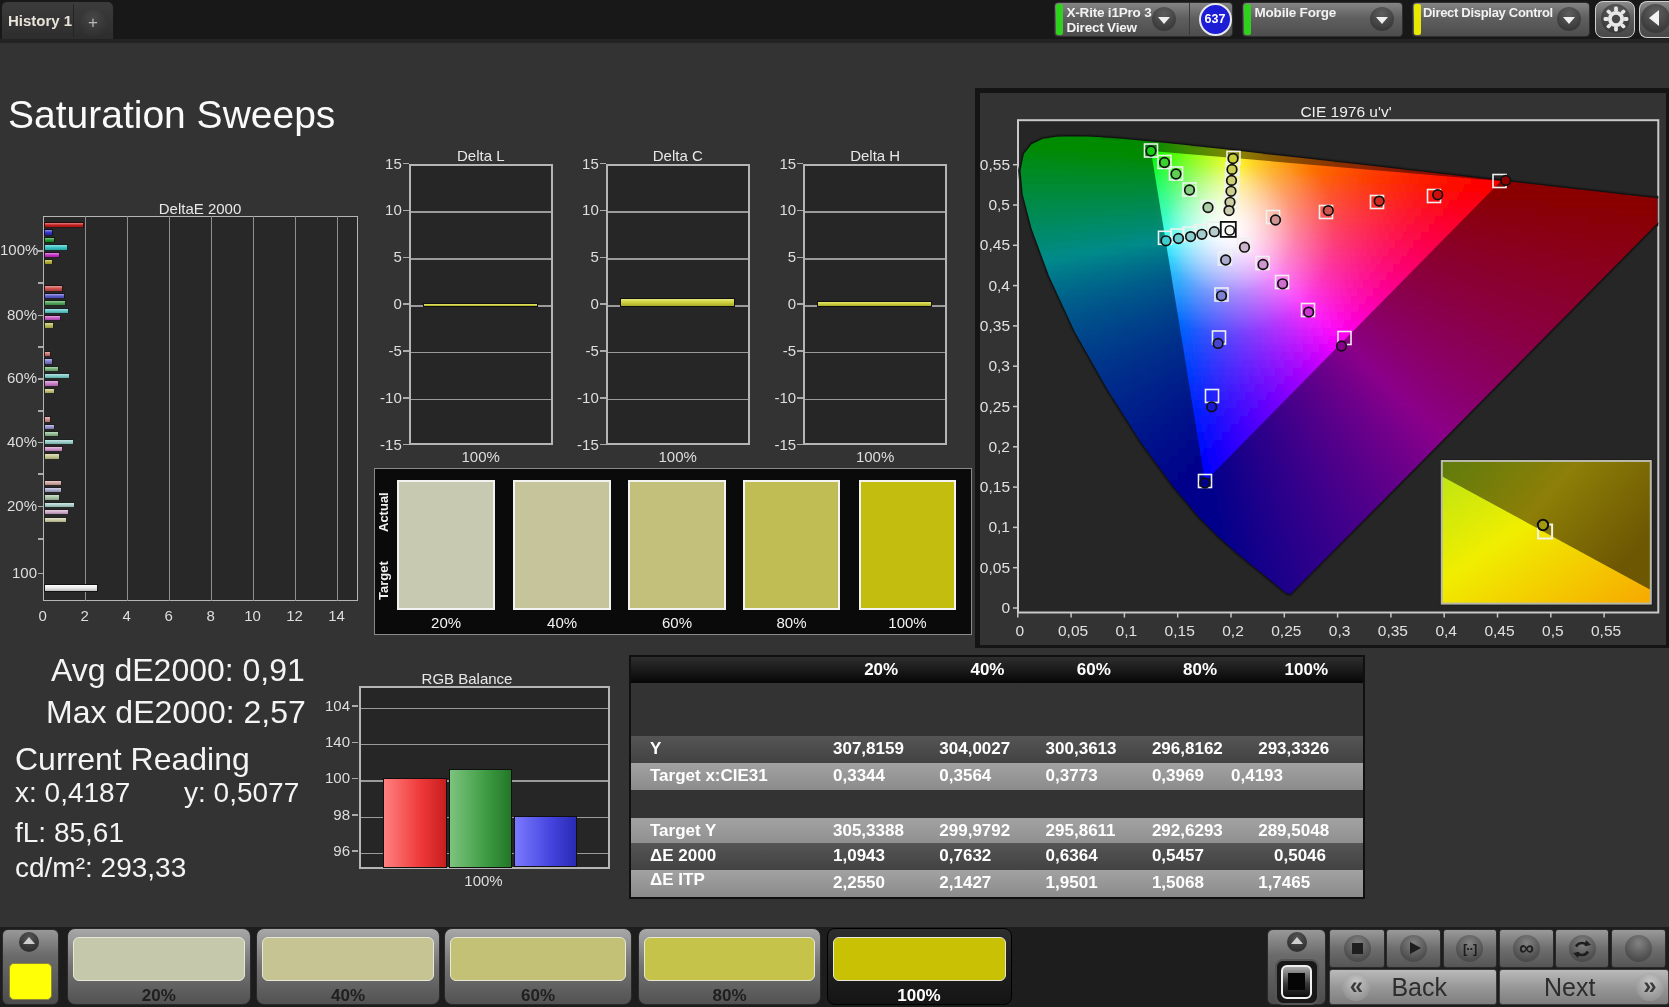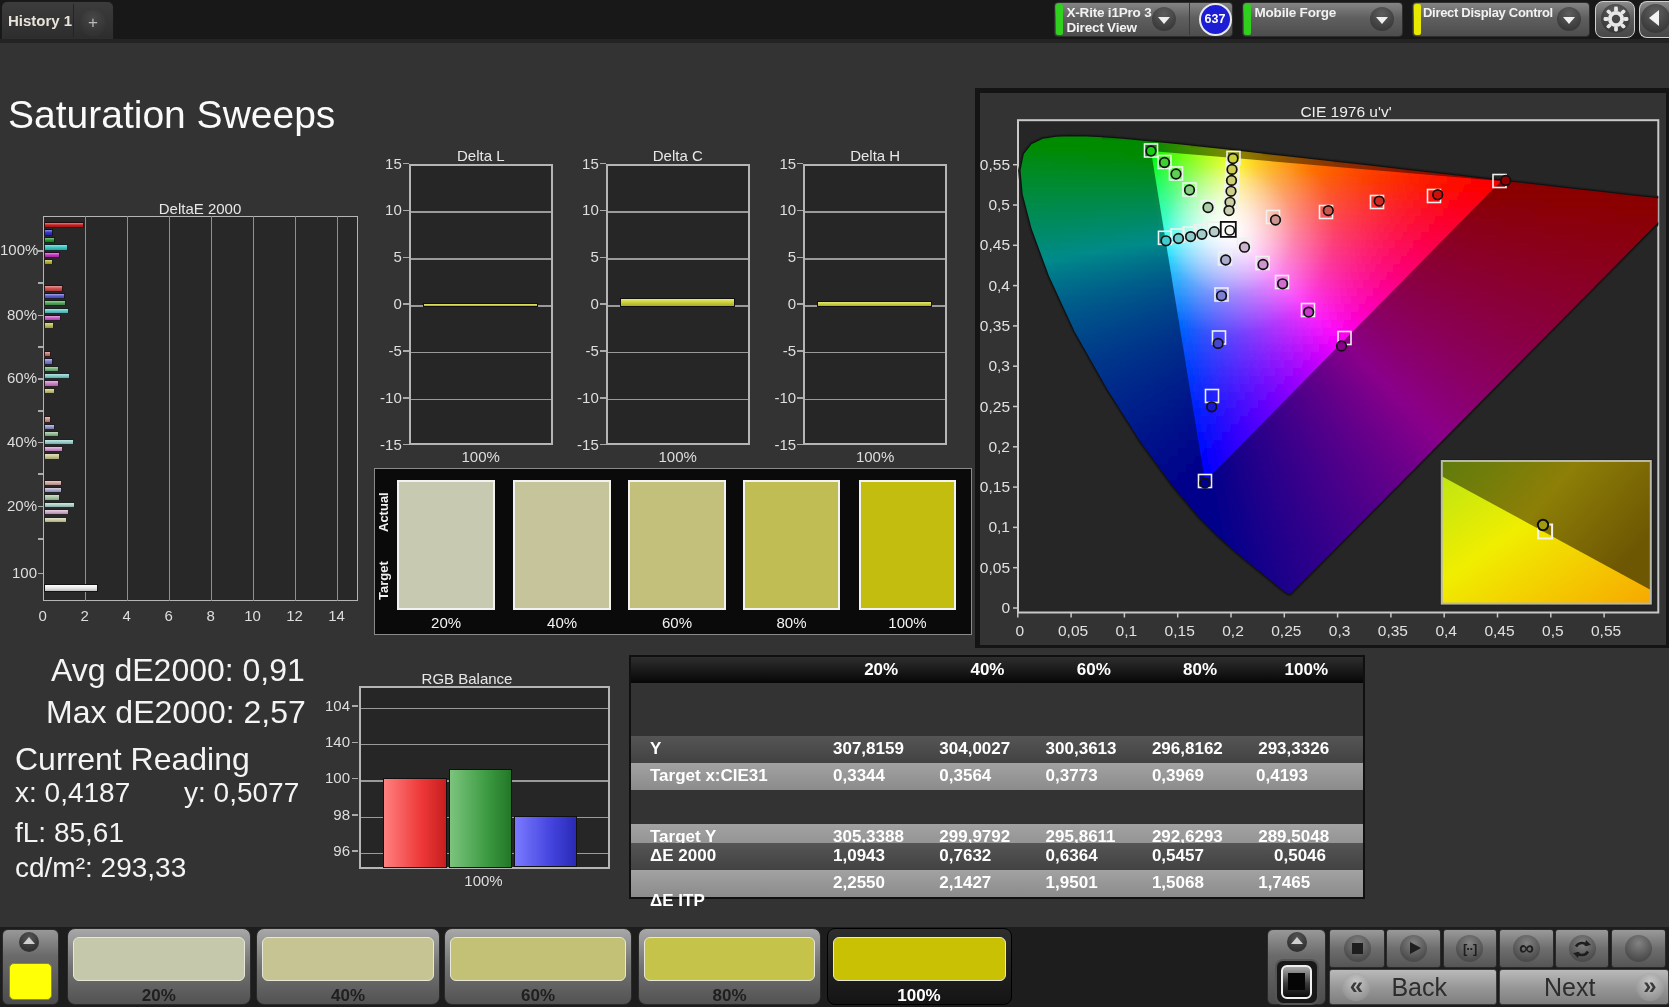--- a/index.html
+++ b/index.html
@@ -2150,40 +2150,40 @@
       <div style="position:absolute;left:414.6px;top:3px">300,3613</div>
       <div style="position:absolute;left:520.9px;top:3px">296,8162</div>
       <div style="position:absolute;left:627.2px;top:3px">293,3326</div>
     </div>
     <div style="position:absolute;left:0;top:106.25px;width:100%;height:26.75px;background:linear-gradient(180deg,#a2a2a2,#8b8b8b)">
       <div style="position:absolute;left:19px;top:3px">Target x:CIE31</div>
       <div style="position:absolute;left:202.0px;top:3px">0,3344</div>
       <div style="position:absolute;left:308.3px;top:3px">0,3564</div>
       <div style="position:absolute;left:414.6px;top:3px">0,3773</div>
       <div style="position:absolute;left:520.9px;top:3px">0,3969</div>
-      <div style="position:absolute;left:625px;top:3px">0,4193</div>
+      <div style="position:absolute;left:600px;top:3px">0,4193</div>
     </div>
-    <div style="position:absolute;left:0;top:167px;width:100%;height:32px;background:linear-gradient(180deg,#a2a2a2,#8b8b8b)">
+    <div style="position:absolute;left:0;top:161px;width:100%;height:32px;background:linear-gradient(180deg,#a2a2a2,#8b8b8b)">
       <div style="position:absolute;left:19px;top:3px">Target Y</div>
       <div style="position:absolute;left:202.0px;top:3px">305,3388</div>
       <div style="position:absolute;left:308.3px;top:3px">299,9792</div>
       <div style="position:absolute;left:414.6px;top:3px">295,8611</div>
       <div style="position:absolute;left:520.9px;top:3px">292,6293</div>
       <div style="position:absolute;left:627.2px;top:3px">289,5048</div>
     </div>
     <div style="position:absolute;left:0;top:186.50px;width:100%;height:26.75px;background:linear-gradient(180deg,#555555,#424242)">
       <div style="position:absolute;left:19px;top:3px">ΔE 2000</div>
       <div style="position:absolute;left:202.0px;top:3px">1,0943</div>
       <div style="position:absolute;left:308.3px;top:3px">0,7632</div>
       <div style="position:absolute;left:414.6px;top:3px">0,6364</div>
       <div style="position:absolute;left:520.9px;top:3px">0,5457</div>
       <div style="position:absolute;left:643px;top:3px">0,5046</div>
     </div>
     <div style="position:absolute;left:0;top:213.25px;width:100%;height:26.75px;background:linear-gradient(180deg,#a2a2a2,#8b8b8b)">
-      <div style="position:absolute;left:19px;top:21px">ΔE ITP</div>
+      <div style="position:absolute;left:19px;top:0">ΔE ITP</div>
       <div style="position:absolute;left:202.0px;top:3px">2,2550</div>
       <div style="position:absolute;left:308.3px;top:3px">2,1427</div>
       <div style="position:absolute;left:414.6px;top:3px">1,9501</div>
       <div style="position:absolute;left:520.9px;top:3px">1,5068</div>
       <div style="position:absolute;left:627.2px;top:3px">1,7465</div>
     </div>
   </div>
 <div style="position:absolute;left:0;top:927.4px;width:1669px;height:79.6px;background:#1d1d1d"></div>
 <div style="position:absolute;left:1.5px;top:929px;width:57px;height:76px;background:linear-gradient(180deg,#989898,#6a6a6a 35%,#4c4c4c);border-radius:6px;border:1px solid #2a2a2a;box-sizing:border-box"></div>
 <div style="position:absolute;left:18.5px;top:931.5px;width:20px;height:20px;border-radius:50%;background:radial-gradient(circle at 50% 30%,#555,#303030 75%)"></div>

